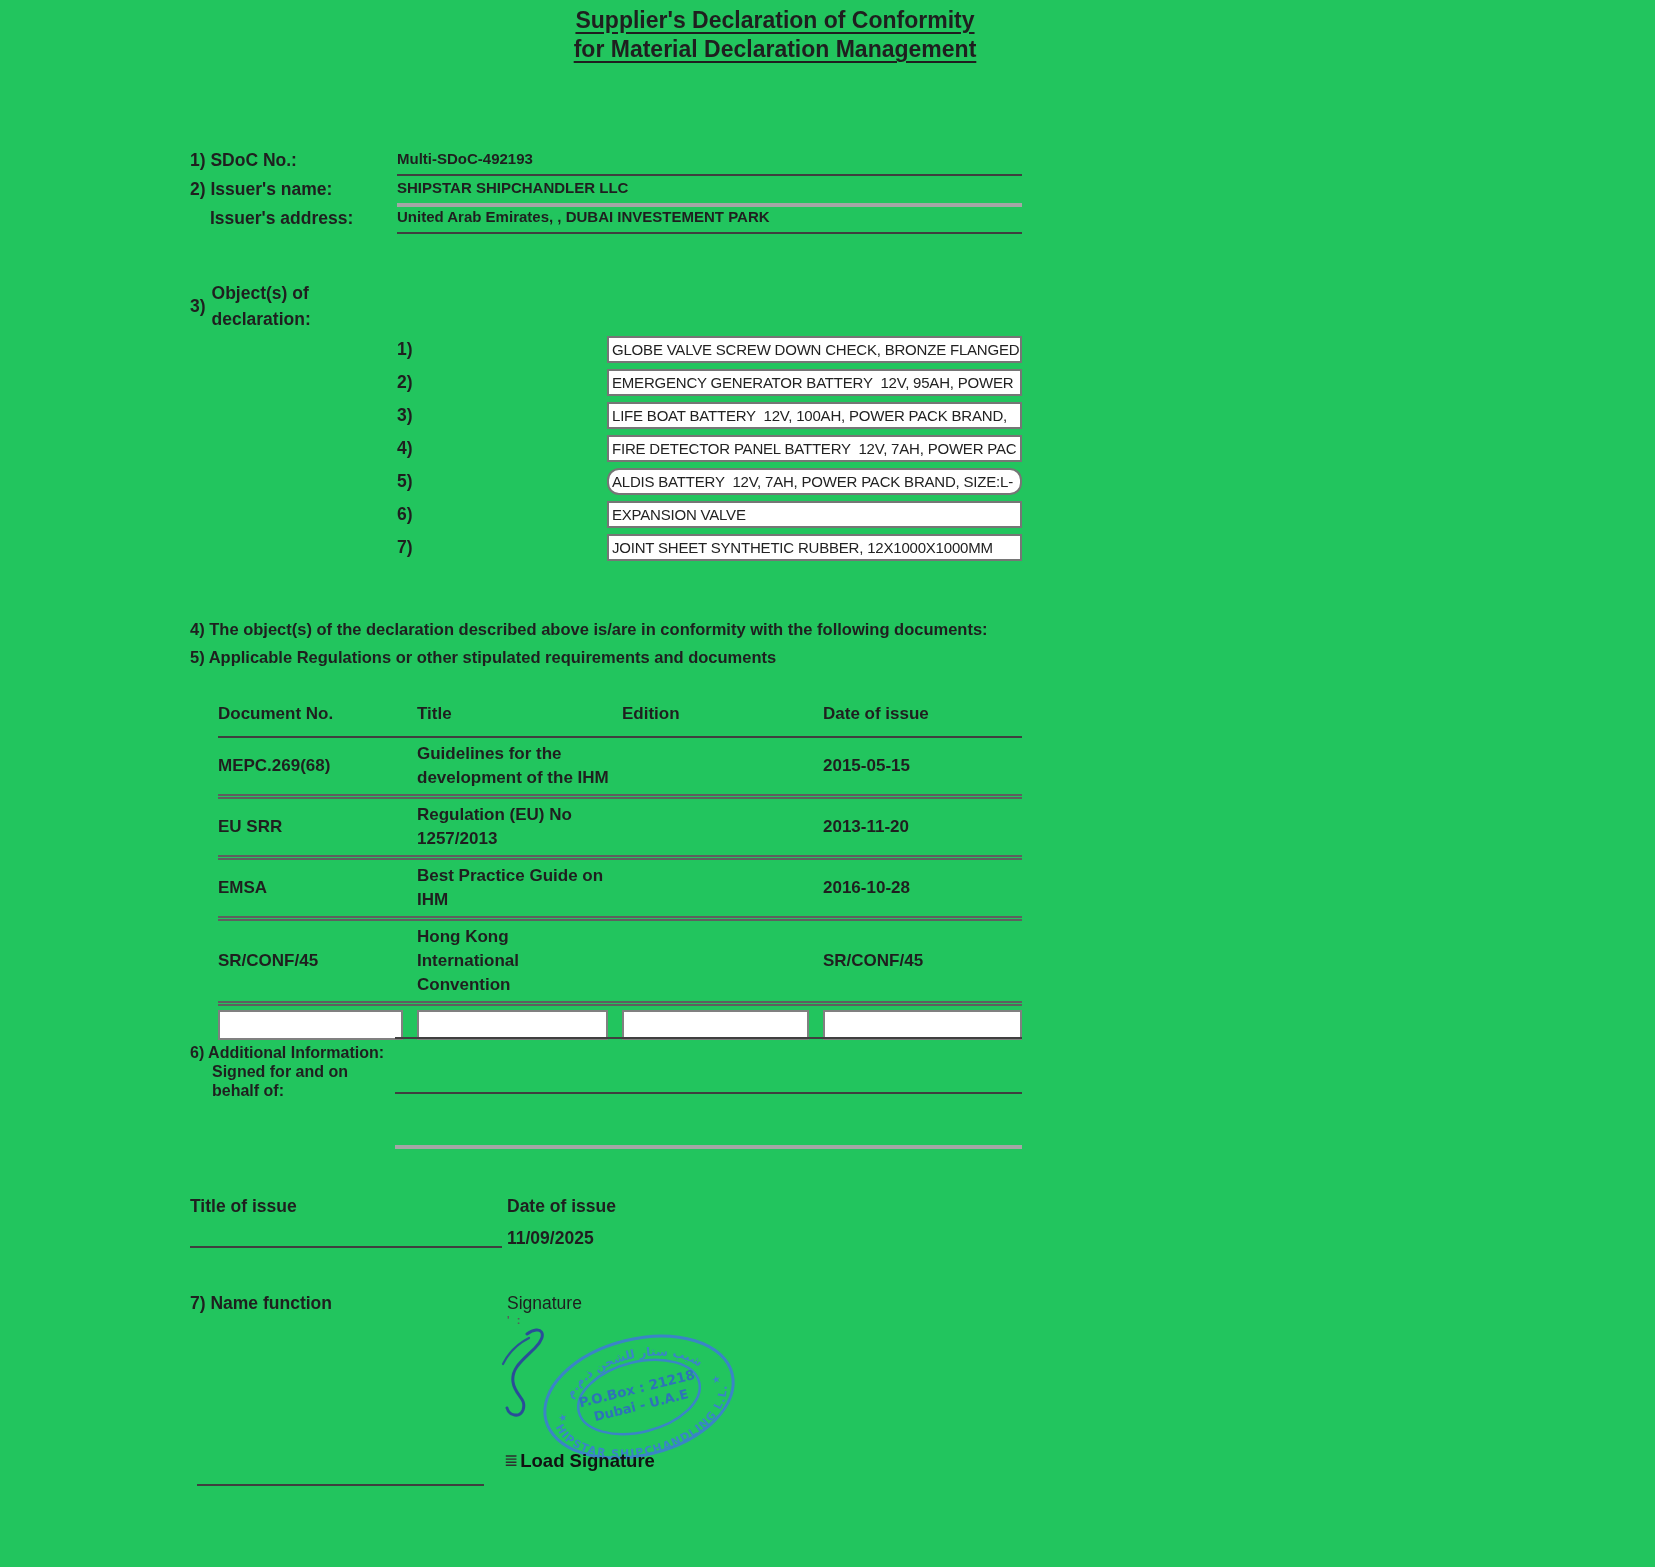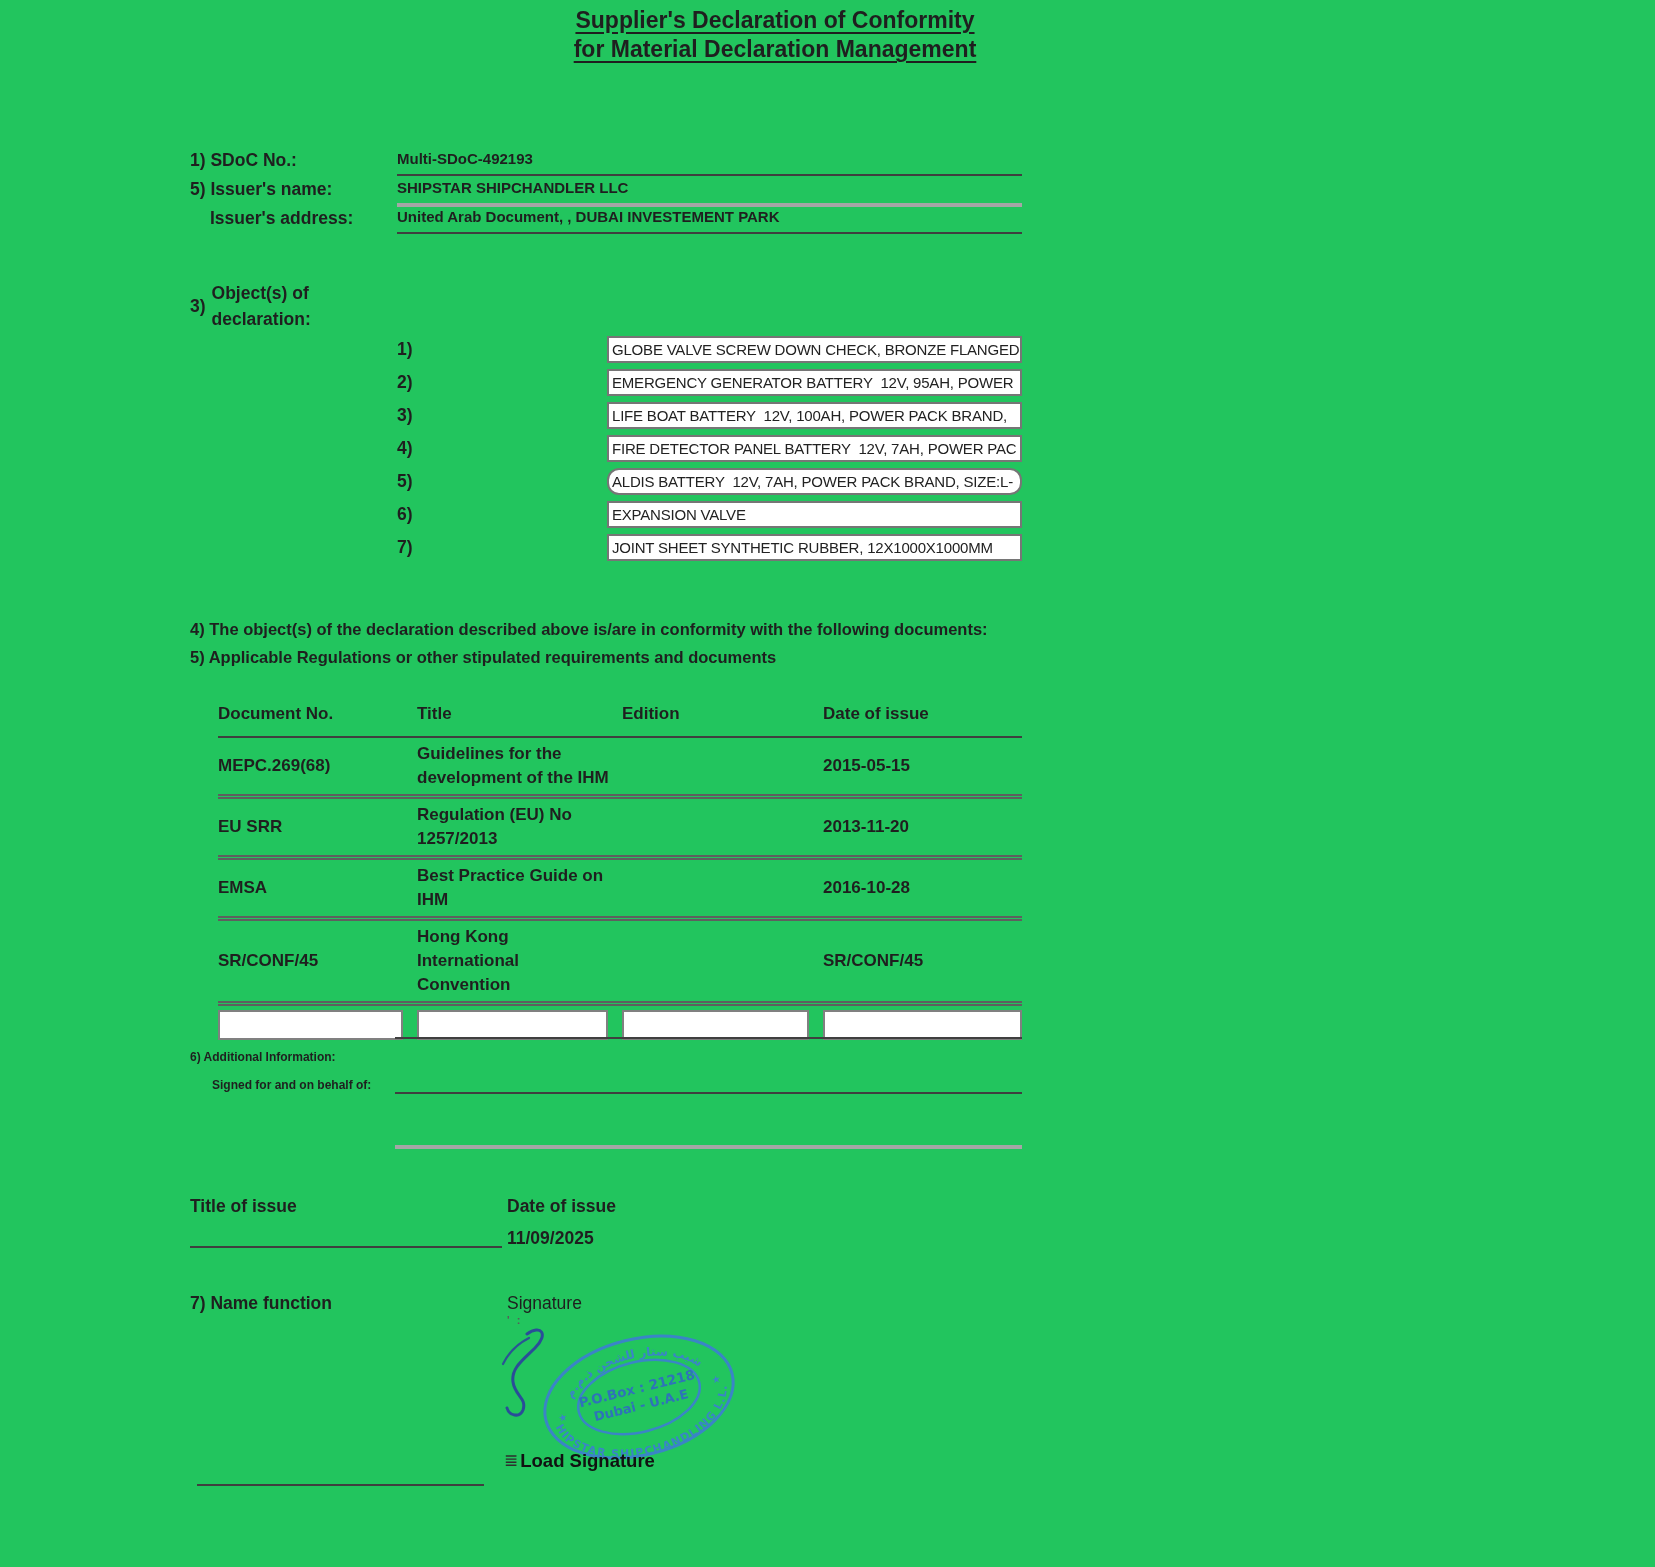--- a/index.html
+++ b/index.html
@@ -31,21 +31,21 @@
   .dtable{position:absolute;left:218px;top:702px;width:804px;}
   .trow{display:grid;grid-template-columns:199px 205px 201px 199px;align-items:center;}
   .thead{min-height:34px;align-items:end;border-bottom:2px solid #3f3f3f;}
   .thead .cell{font-size:17px;font-weight:bold;padding-bottom:12px;}
   .tdata{min-height:54px;border-bottom:5px double #5f5f5f;}
   .tdata .cell{font-size:17px;font-weight:bold;line-height:24px;padding:4px 12px 4px 0;}
   .tempty{margin-top:4px;}
   .slot{height:30px;border:2px solid #808080;background:#fff;margin-right:14px;box-sizing:border-box;}
   .slot.last{margin-right:0;}
   
-  .addl{position:absolute;left:190px;top:1043px;width:200px;font-size:12px;font-weight:bold;line-height:28px;}
+  .addl{position:absolute;left:190px;top:1043px;width:200px;font-size:16px;font-weight:bold;line-height:19px;}
   .addl .hang{padding-left:22px;text-indent:-22px;margin:0 0 0 0;}
   .addl .ind{padding-left:22px;margin:0;}
   .hline{position:absolute;left:395px;width:627px;height:0;}
   .hline.dark{border-bottom:2px solid #3f3f3f;}
   .hline.gray{border-bottom:4px solid #a6a6a6;}
   
   .place-label{position:absolute;left:190px;top:1196px;font-size:17.5px;font-weight:bold;}
   .place-input{position:absolute;left:190px;top:1218px;width:312px;height:28px;border-bottom:2.5px solid #3f3f3f;}
   .date-label{position:absolute;left:507px;top:1196px;font-size:17.5px;font-weight:bold;}
   .date-value{position:absolute;left:507px;top:1228px;font-size:17.5px;font-weight:bold;}
@@ -65,25 +65,25 @@
 <div class="page">
 
   <div class="title">
     <div class="tline">Supplier's Declaration of Conformity</div>
     <div class="tline">for Material Declaration Management</div>
   </div>
 
   <div class="flabel" style="top:150px;">1) SDoC No.:</div>
   <div class="fvalue u-dark" style="top:150px;">Multi-SDoC-492193</div>
 
-  <div class="flabel" style="top:179px;">5) Issuer's name:</div>
+  <div class="flabel" style="top:179px;">2) Issuer's name:</div>
   <div class="fvalue u-gray" style="top:179px;">SHIPSTAR SHIPCHANDLER LLC</div>
 
   <div class="flabel indent" style="top:208px;">Issuer's address:</div>
-  <div class="fvalue u-dark" style="top:208px;">United Arab Document, , DUBAI INVESTEMENT PARK</div>
+  <div class="fvalue u-dark" style="top:208px;">United Arab Emirates, , DUBAI INVESTEMENT PARK</div>
 
   <div class="sec3">
     <span class="num">3)</span>
     <span class="obj-label">Object(s) of declaration:</span>
   </div>
 
   <div class="obj-num" style="top:339px;">1)</div>
   <div class="obj-box" style="top:336px;">
       <div class="obj-text">GLOBE VALVE SCREW DOWN CHECK, BRONZE FLANGED</div>
     </div>

